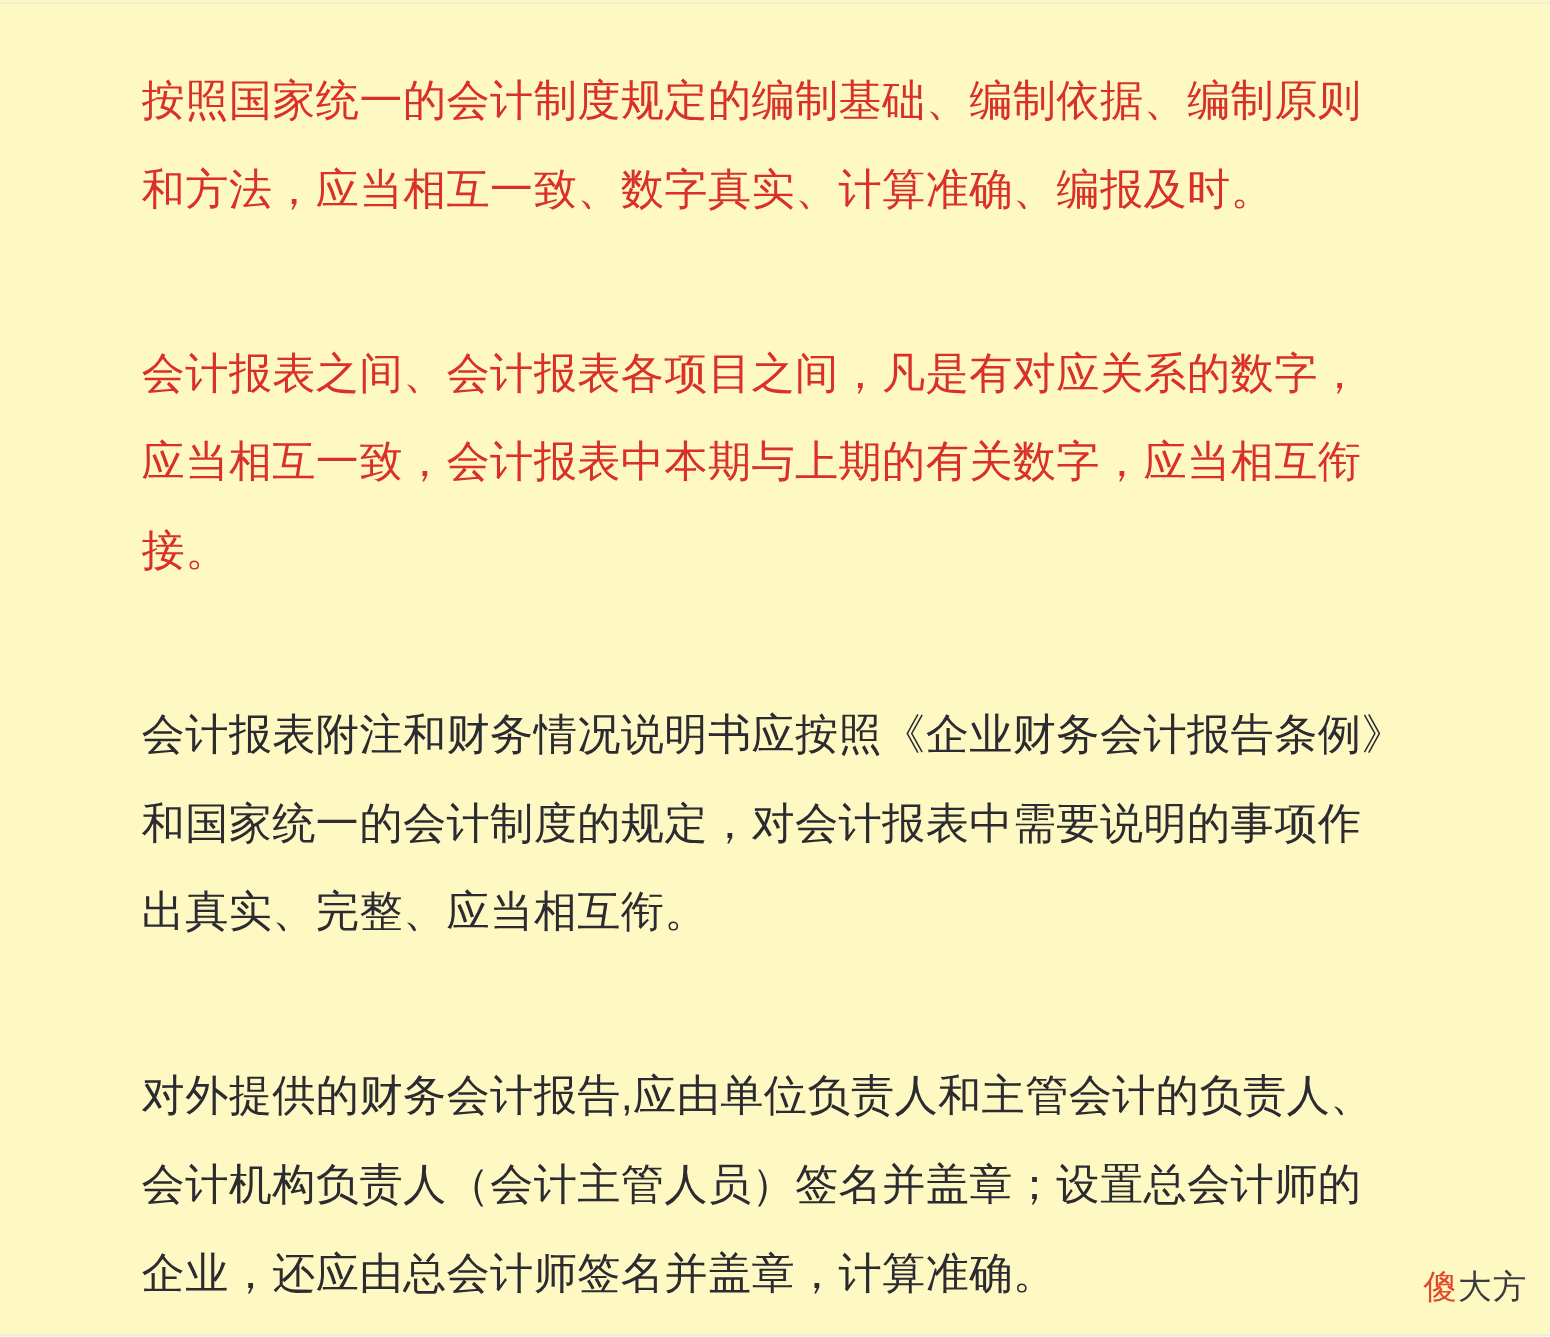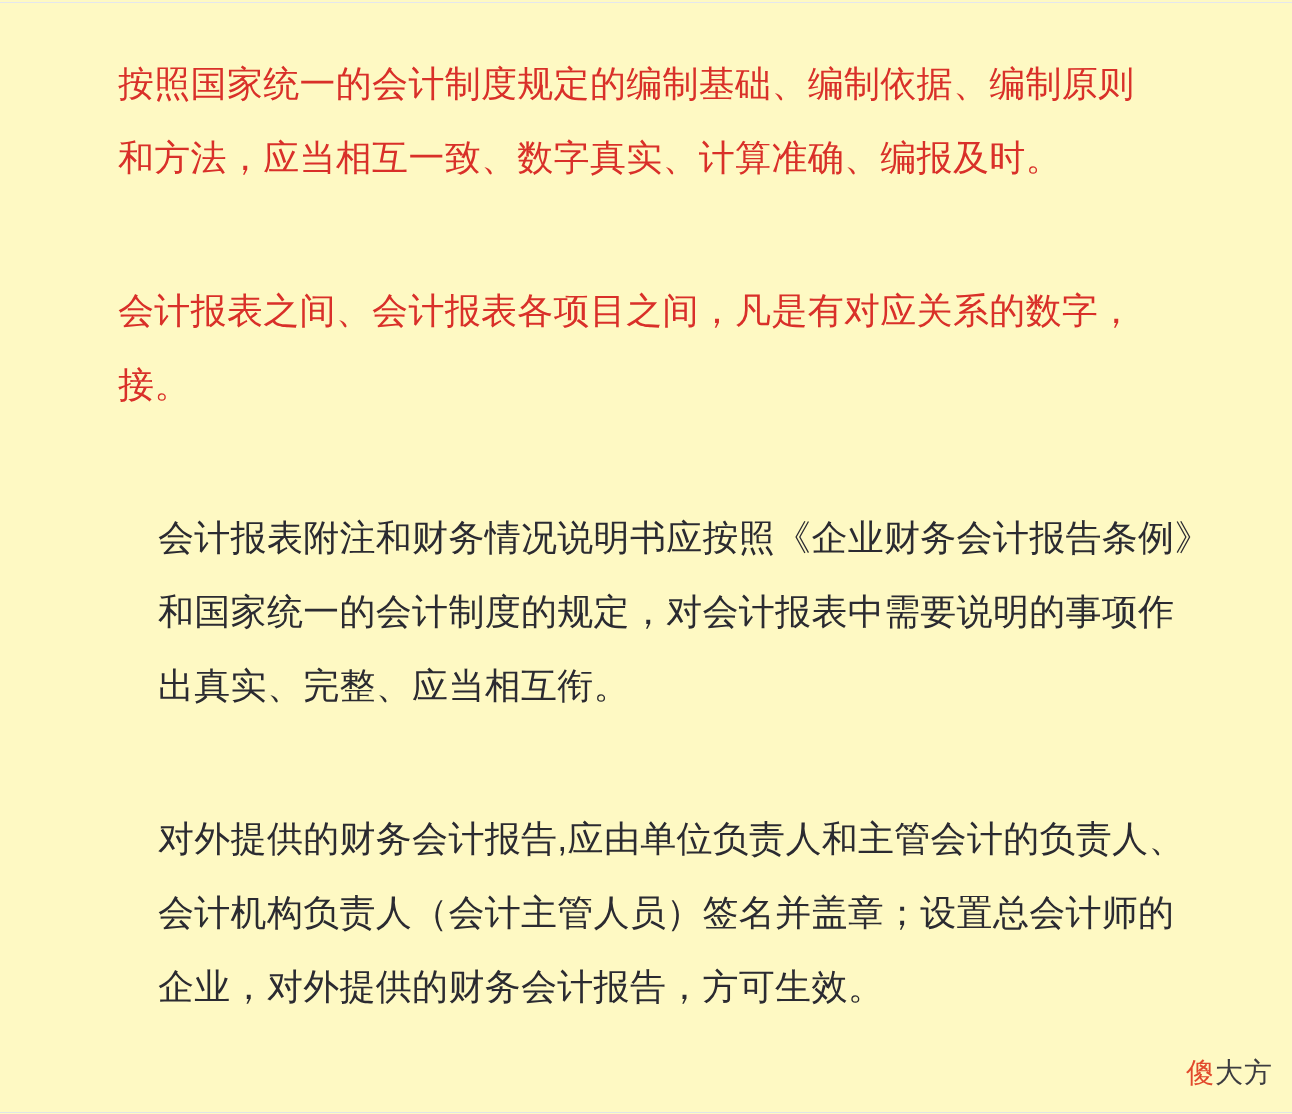--- a/index.html
+++ b/index.html
@@ -34,21 +34,21 @@
     padding: 47px 40px 0 118px;
   }
   .para {
     margin: 0 0 79px 0;
     font-size: 36px;
     line-height: 74px;
     font-weight: 300;
     letter-spacing: 0.3px;
   }
   .para[data-color="red"]  { color: #d93029; }
-  .para[data-color="dark"] { color: #2b2b31; margin-left: 40px; }
+  .para[data-color="dark"] { color: #2b2b31; }
   .line {
     display: block;
     white-space: nowrap;
   }
   .watermark {
     position: absolute;
     right: 19px;
     bottom: 22px;
     font-size: 28px;
     font-weight: 400;
@@ -66,33 +66,34 @@
 
   <div class="content">
 
     <p class="para" data-color="red">
       <span class="line">按照国家统一的会计制度规定的编制基础、编制依据、编制原则</span>
       <span class="line">和方法，应当相互一致、数字真实、计算准确、编报及时。</span>
     </p>
 
     <p class="para" data-color="red">
       <span class="line">会计报表之间、会计报表各项目之间，凡是有对应关系的数字，</span>
+      <span class="line">应当相互一致，会计报表中本期与上期的有关数字，应当相互衔</span>
       <span class="line">接。</span>
     </p>
 
     <p class="para" data-color="dark">
       <span class="line">会计报表附注和财务情况说明书应按照《企业财务会计报告条例》</span>
       <span class="line">和国家统一的会计制度的规定，对会计报表中需要说明的事项作</span>
       <span class="line">出真实、完整、应当相互衔。</span>
     </p>
 
     <p class="para" data-color="dark">
       <span class="line">对外提供的财务会计报告,应由单位负责人和主管会计的负责人、</span>
       <span class="line">会计机构负责人（会计主管人员）签名并盖章；设置总会计师的</span>
-      <span class="line">企业，对外提供的财务会计报告，方可生效。</span>
+      <span class="line">企业，还应由总会计师签名并盖章，计算准确。</span>
     </p>
 
   </div>
 
   <div class="watermark">
     <span class="wm-first">傻</span><span class="wm-rest">大方</span>
   </div>
 
   <div class="hairline-bottom"></div>
 </div>

